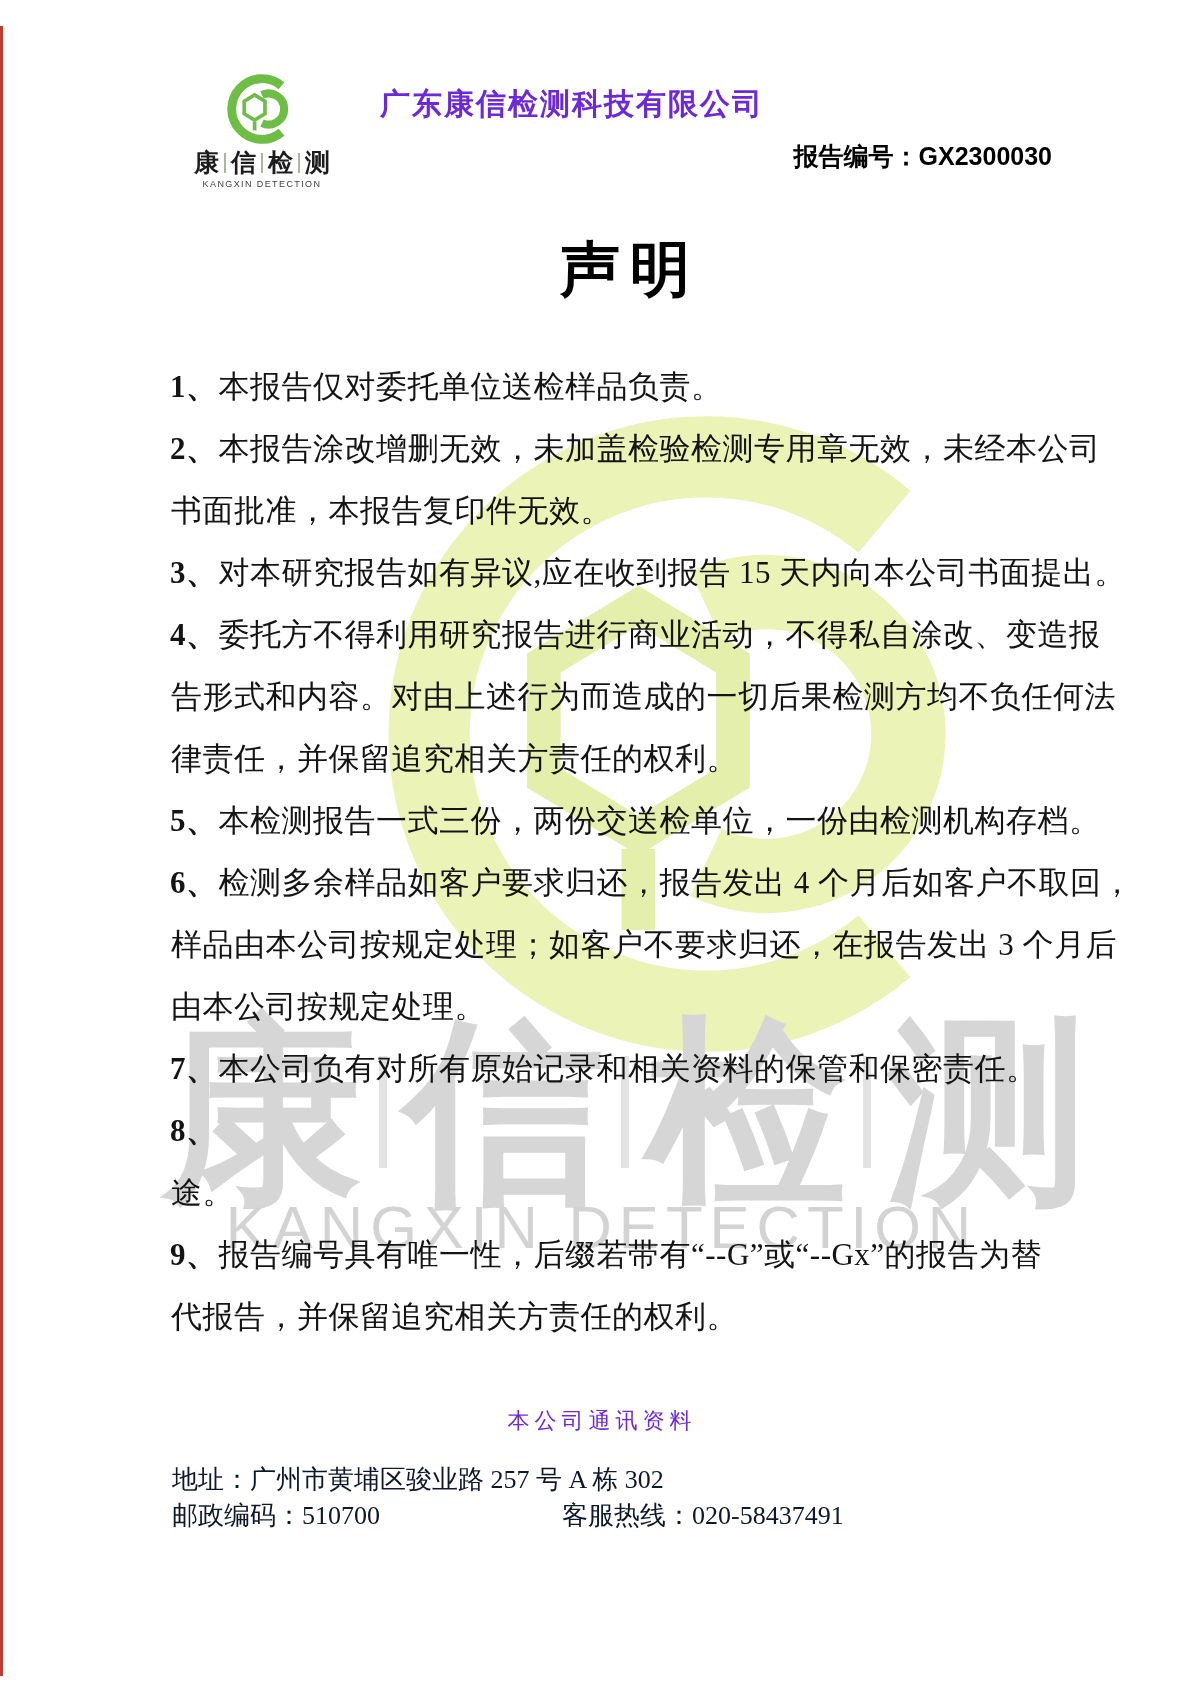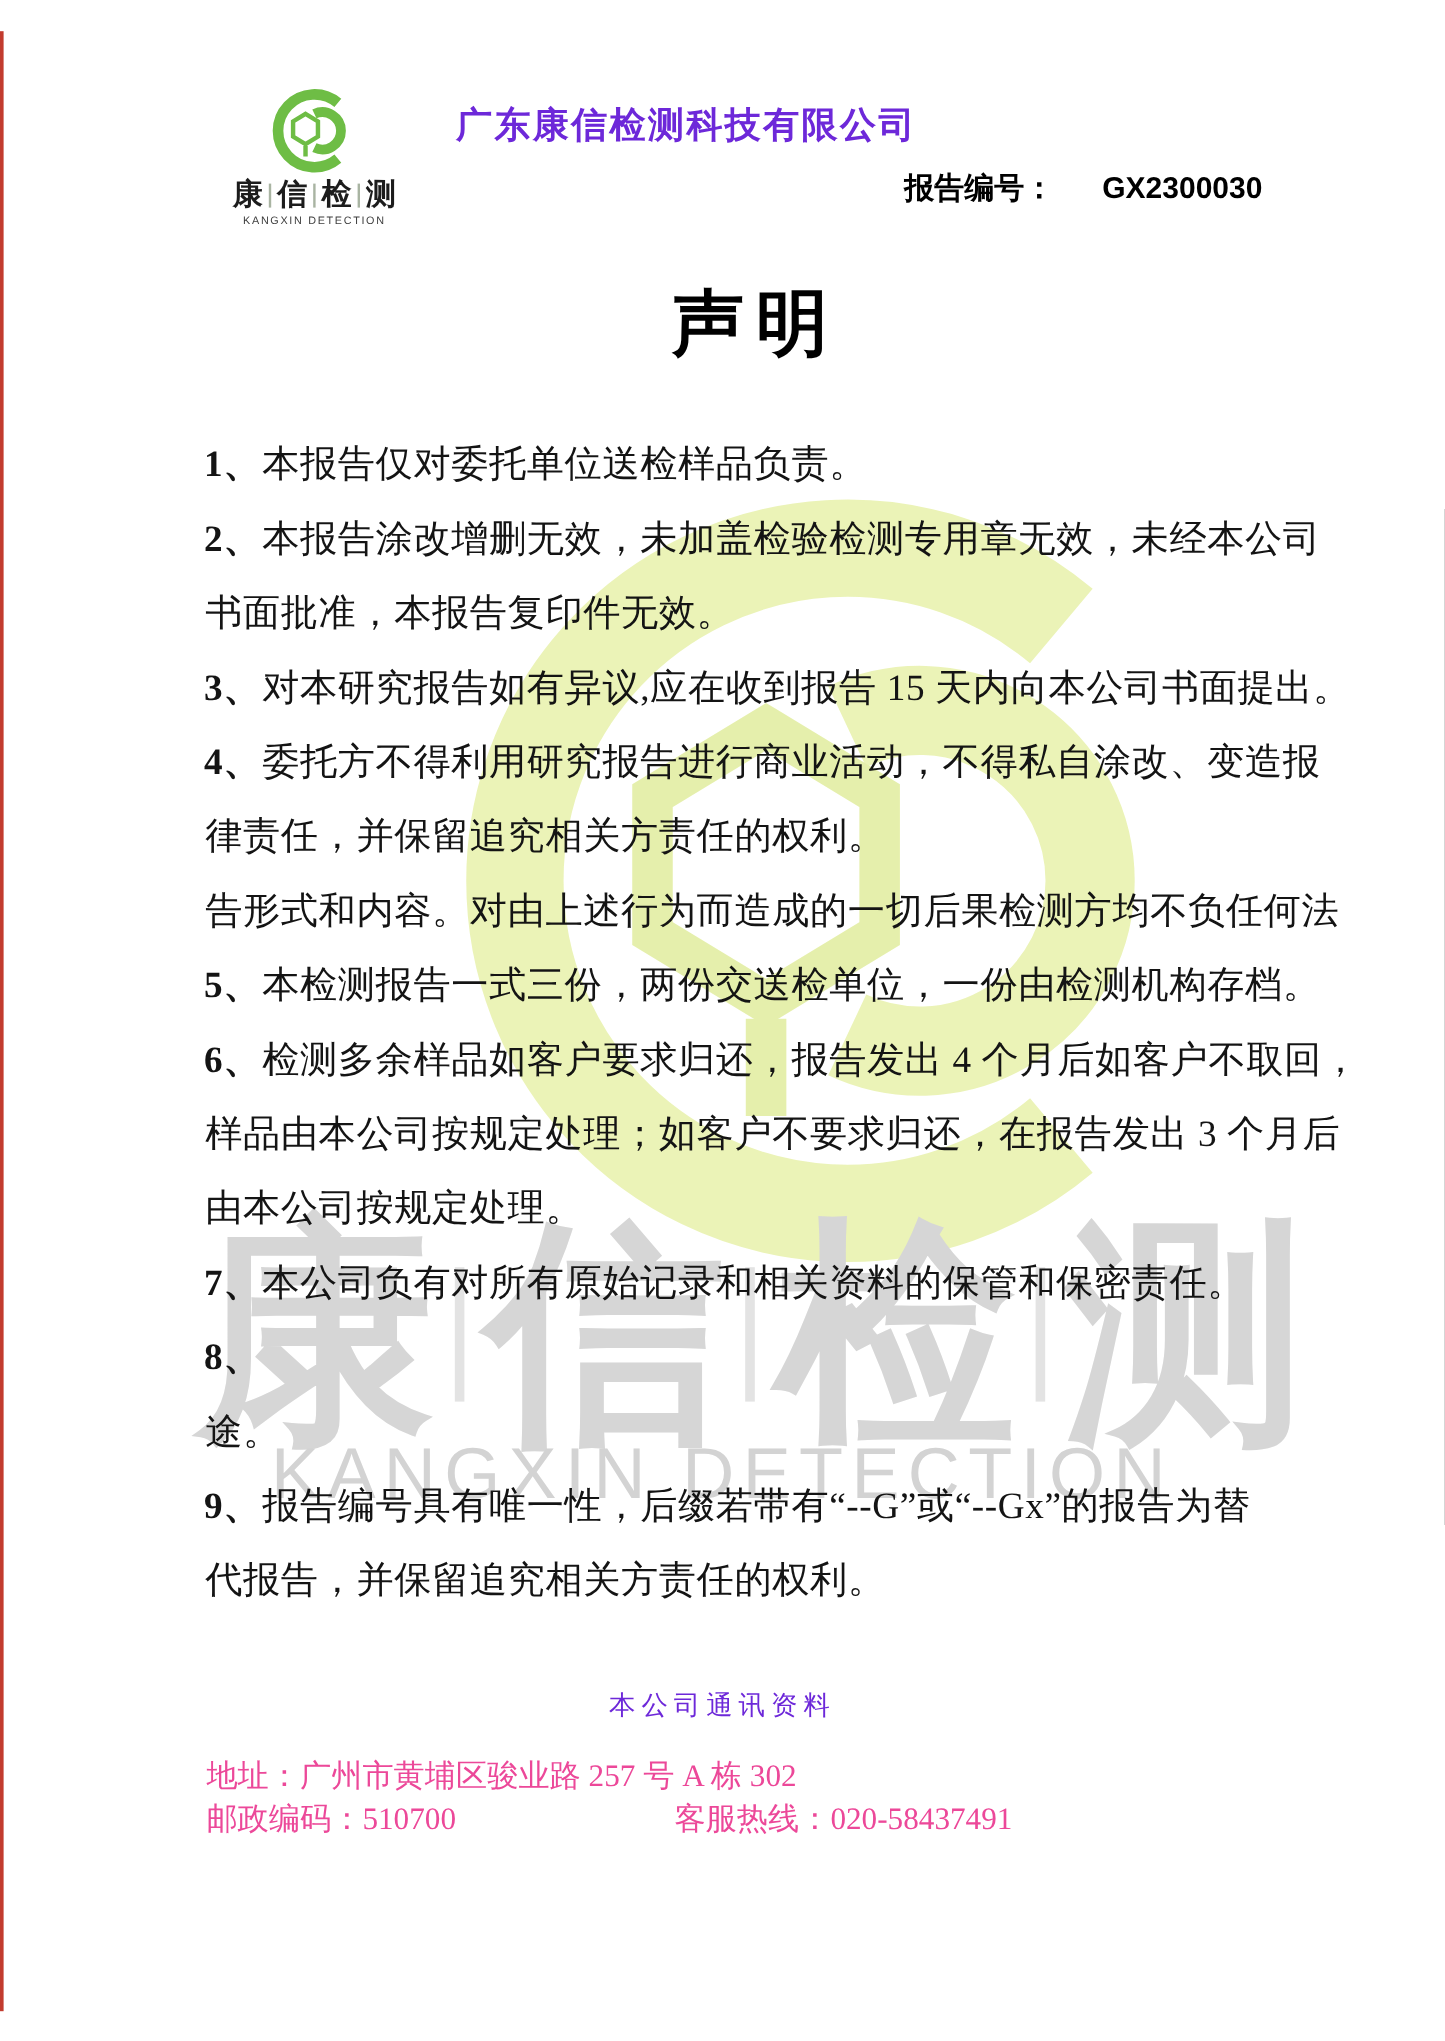--- a/index.html
+++ b/index.html
@@ -20,36 +20,36 @@
   .logo svg{display:block;margin:0 auto;width:74px;height:74px;}
   .brand-row{display:flex;align-items:center;justify-content:center;gap:5px;margin-top:4px;
     font-family:"Liberation Sans","DejaVu Sans",sans-serif;font-weight:bold;font-size:25px;color:#1c1c1c;line-height:1;}
   .brand-row .sep{display:inline-block;width:2px;height:20px;background:#a9b4a2;}
   .logo-sub{margin-top:4px;font-family:"Liberation Sans","DejaVu Sans",sans-serif;font-size:9px;letter-spacing:1.4px;color:#3d3d3d;}
 
   .company{position:absolute;left:262px;top:84px;width:620px;text-align:center;
     font-size:30px;font-weight:bold;letter-spacing:2px;color:#6d28d9;z-index:2;}
 
   .report{position:absolute;top:140px;right:152px;font-size:25px;font-weight:bold;color:#000;z-index:2;white-space:nowrap;}
-  .report .num{font-family:"Liberation Sans","DejaVu Sans",sans-serif;font-weight:700;margin-left:40px;}
+  .report .num{font-family:"Liberation Sans","DejaVu Sans",sans-serif;font-weight:700;}
 
   
   .doc-title{position:absolute;top:238px;left:0;width:100%;text-align:center;
     font-size:60px;line-height:64px;font-weight:bold;letter-spacing:10px;color:#000;z-index:2;margin-left:28px;}
 
   
   .statement{position:absolute;left:170px;top:355px;width:885px;z-index:2;}
   .stmt-line{height:62px;display:flex;align-items:center;font-size:31px;color:#141414;
     white-space:nowrap;letter-spacing:0.5px;line-height:1;}
   .stmt-line b{font-weight:bold;margin-right:1px;}
 
   
   .contact-heading{position:absolute;top:1406px;left:0;width:100%;text-align:center;
     font-size:22px;letter-spacing:5px;color:#6d28d9;z-index:2;}
-  .contact-line{position:absolute;font-size:26px;color:#ec4899;z-index:2;white-space:nowrap;}
+  .contact-line{position:absolute;font-size:26px;color:#0f172a;z-index:2;white-space:nowrap;}
   .addr{left:172px;top:1462px;}
   .postal{left:172px;top:1498px;}
   .hotline{left:562px;top:1498px;}
 
   
   .wm-logo{position:absolute;left:368px;top:396px;width:676px;height:676px;z-index:0;opacity:0.9;}
   .wm-chars{position:absolute;left:162px;top:1012px;width:926px;height:200px;z-index:0;
     display:flex;justify-content:space-between;align-items:center;
     font-family:"Liberation Sans","DejaVu Sans",sans-serif;font-weight:bold;
     font-size:200px;line-height:1;color:var(--wm-gray,#d6d6d6);}
@@ -128,25 +128,25 @@
       <div class="stmt-line">
         <b>3、</b>
         <span>对本研究报告如有异议,应在收到报告 15 天内向本公司书面提出。</span>
       </div>
       <div class="stmt-line">
         <b>4、</b>
         <span>委托方不得利用研究报告进行商业活动，不得私自涂改、变造报</span>
       </div>
       <div class="stmt-line">
         <b></b>
-        <span>律责任，并保留追究相关方责任的权利。</span>
+        <span>告形式和内容。对由上述行为而造成的一切后果检测方均不负任何法</span>
       </div>
       <div class="stmt-line">
         <b></b>
-        <span>告形式和内容。对由上述行为而造成的一切后果检测方均不负任何法</span>
+        <span>律责任，并保留追究相关方责任的权利。</span>
       </div>
       <div class="stmt-line">
         <b>5、</b>
         <span>本检测报告一式三份，两份交送检单位，一份由检测机构存档。</span>
       </div>
       <div class="stmt-line">
         <b>6、</b>
         <span>检测多余样品如客户要求归还，报告发出 4 个月后如客户不取回，</span>
       </div>
       <div class="stmt-line">

